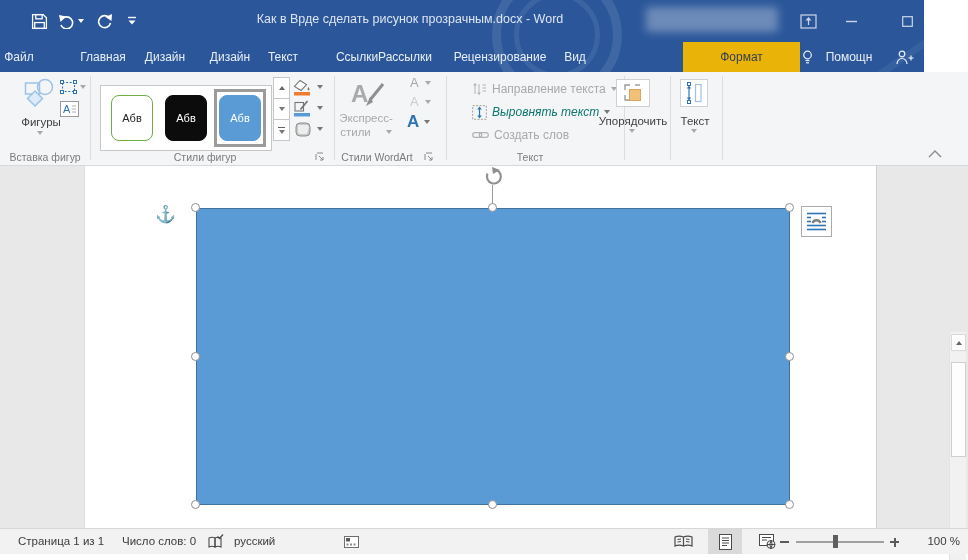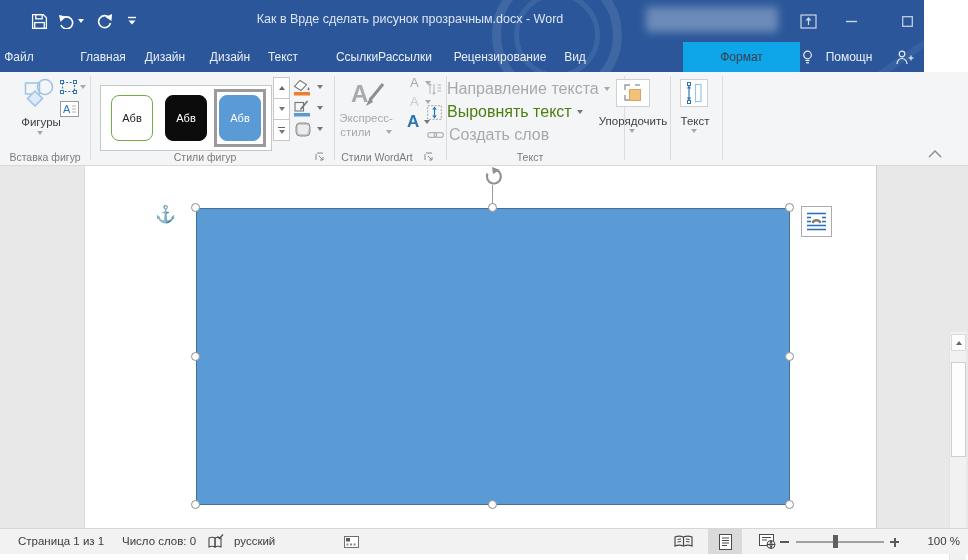--- a/index.html
+++ b/index.html
@@ -16,21 +16,21 @@
   .wm-d2 { position:absolute; left:890px; top:78px; width:150px; height:7px; background:rgba(160,185,215,.10); transform:rotate(-35deg); }
 
   .qbtn { position:absolute; top:9px; width:24px; height:24px; display:flex; align-items:center; justify-content:center; }
   .title { position:absolute; top:12px; left:80px; width:660px; text-align:center;
            color:rgba(235,240,248,.92); font-size:12.5px; white-space:nowrap; }
   .blurbox { position:absolute; left:646px; top:7px; width:132px; height:25px; border-radius:3px;
              background:rgba(175,192,215,.5); filter:blur(4px); }
   .wctl { position:absolute; top:8px; height:26px; width:30px; display:flex; align-items:center; justify-content:center; }
 
   .tab { position:absolute; top:42px; height:30px; line-height:30px; color:#e9eef6; font-size:12px; text-align:center; white-space:nowrap; }
-  .tab.active { background:#0ea5e9; color:#37404d; }
+  .tab.active { background:#eab308; color:#37404d; }
 
   
   .ribbon { position:absolute; top:72px; left:0; width:968px; height:94px; background:#f4f5f6; border-bottom:1px solid #d8d9da; }
   .gsep { position:absolute; top:4px; height:84px; width:1px; background:#dcddde; }
   .glabel { position:absolute; top:79px; font-size:10.5px; color:#7b7b7b; text-align:center; white-space:nowrap; }
   .dar { width:0; height:0; border-left:3.5px solid transparent; border-right:3.5px solid transparent; border-top:4px solid #777; }
   .dar.gray { border-top-color:#a9a9a9; }
   .uar { width:0; height:0; border-left:3.5px solid transparent; border-right:3.5px solid transparent; border-bottom:4px solid #666; }
 
   .biglbl { position:absolute; font-size:11.5px; color:#3f3f3f; text-align:center; white-space:nowrap; }
@@ -39,23 +39,23 @@
   .thumb.t1 { left:10px; background:#fff; border:1.5px solid #70ad47; color:#222; }
   .thumb.t2 { left:64px; background:#0c0c0c; border:1.5px solid #0c0c0c; color:#fff; }
   .selwrap { position:absolute; left:113px; top:3px; width:52px; height:58px; border:3px solid #9b9b9b; background:#fff; display:flex; align-items:center; justify-content:center; }
   .thumb.t3 { position:static; background:#5b9bd5; border:1.5px solid #5b9bd5; color:#fff; }
   .galscroll { position:absolute; left:273px; top:5px; width:17px; }
   .gsbtn { width:17px; height:22px; margin-top:-1px; background:#fff; border:1px solid #c6c7c8; display:flex; flex-direction:column; align-items:center; justify-content:center; }
   .gsbtn:first-child { margin-top:0; }
   .morebar { width:7px; height:1.5px; background:#666; margin-bottom:1.5px; }
   .sbtn { position:absolute; left:293px; width:44px; height:20px; display:flex; align-items:center; gap:4px; }
 
-  .trow { position:absolute; left:427px; height:20px; display:flex; align-items:center; gap:5px; font-size:16px; white-space:nowrap; }
+  .trow { position:absolute; left:472px; height:20px; display:flex; align-items:center; gap:5px; font-size:12px; white-space:nowrap; }
   .dis { color:#a9a9a9; }
-  .ena { color:#4d7c0f; }
+  .ena { color:#0f766e;font-style:italic; }
 
   .bigbox { position:absolute; background:#fff; border:1px solid #cfd0d1; display:flex; align-items:center; justify-content:center; }
 
   
   .doc { position:absolute; top:166px; left:0; width:968px; height:362px; background:#e8e8e9; }
   .page { position:absolute; left:84px; top:0; width:793px; height:362px; background:#fff; border-left:1px solid #dedede; border-right:1px solid #cfcfcf; }
   .shape { position:absolute; left:111px; top:42px; width:594px; height:297px; background:#5b9bd5; border:1px solid #41719c; }
   .handle { position:absolute; width:9px; height:9px; border-radius:50%; background:#fff; border:1.5px solid #8f8f8f; }
   .rot-line { position:absolute; left:407px; top:19px; width:1px; height:20px; background:#9a9a9a; }
   .anchor { position:absolute; left:70px; top:40px; color:#2e74b5; font-size:17px; line-height:17px; }

